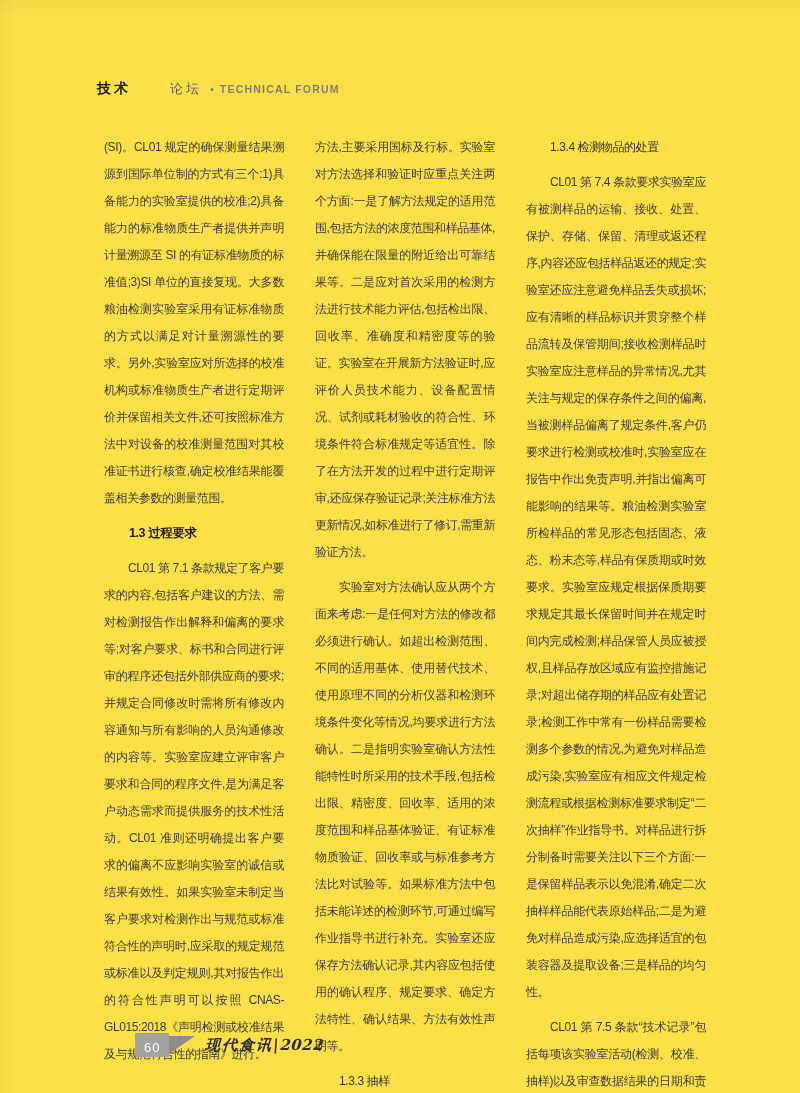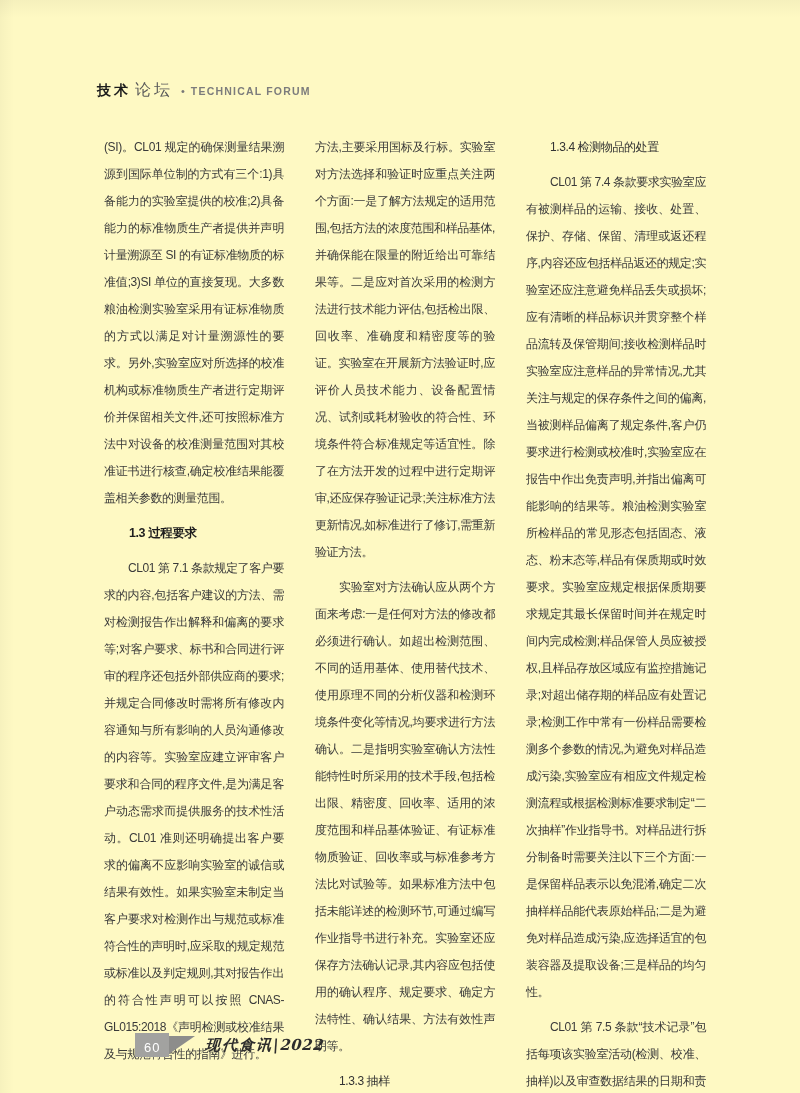--- a/index.html
+++ b/index.html
@@ -5,21 +5,21 @@
   html,body{margin:0;padding:0;}
   body{
     width:800px;height:1093px;
     background:#ffffff;
     font-family:"Liberation Sans", sans-serif;
     position:relative;
     overflow:hidden;
   }
   .page{
     position:absolute;inset:0;
-    background:#fef9c3;
+    background:#fde047;
   }
   
   .scan-edge-top{
     position:absolute;left:0;top:0;width:800px;height:18px;
     background:linear-gradient(180deg, rgba(0,0,0,0.035), rgba(0,0,0,0));
     pointer-events:none;
   }
   .scan-edge-left{
     position:absolute;left:0;top:0;width:14px;height:1093px;
     background:linear-gradient(90deg, rgba(0,0,0,0.03), rgba(0,0,0,0));
@@ -29,21 +29,21 @@
   
   .header{
     position:absolute;left:97px;top:80px;
     display:flex;align-items:baseline;gap:4px;
     white-space:nowrap;
   }
   .header .zh-bold{
     font-size:14px;font-weight:bold;color:#1c1c1c;letter-spacing:3px;
   }
   .header .zh-light{
-    font-size:16px;color:#5a5a5a;letter-spacing:3px;
+    font-size:13px;color:#5a5a5a;letter-spacing:3px;margin-left:35px;
   }
   .header .dot{
     font-size:11px;color:#777;margin:0 2px 0 4px;
   }
   .header .en{
     font-size:10.5px;color:#7c7c7c;letter-spacing:1.2px;font-weight:bold;
   }
 
   
   .content{

